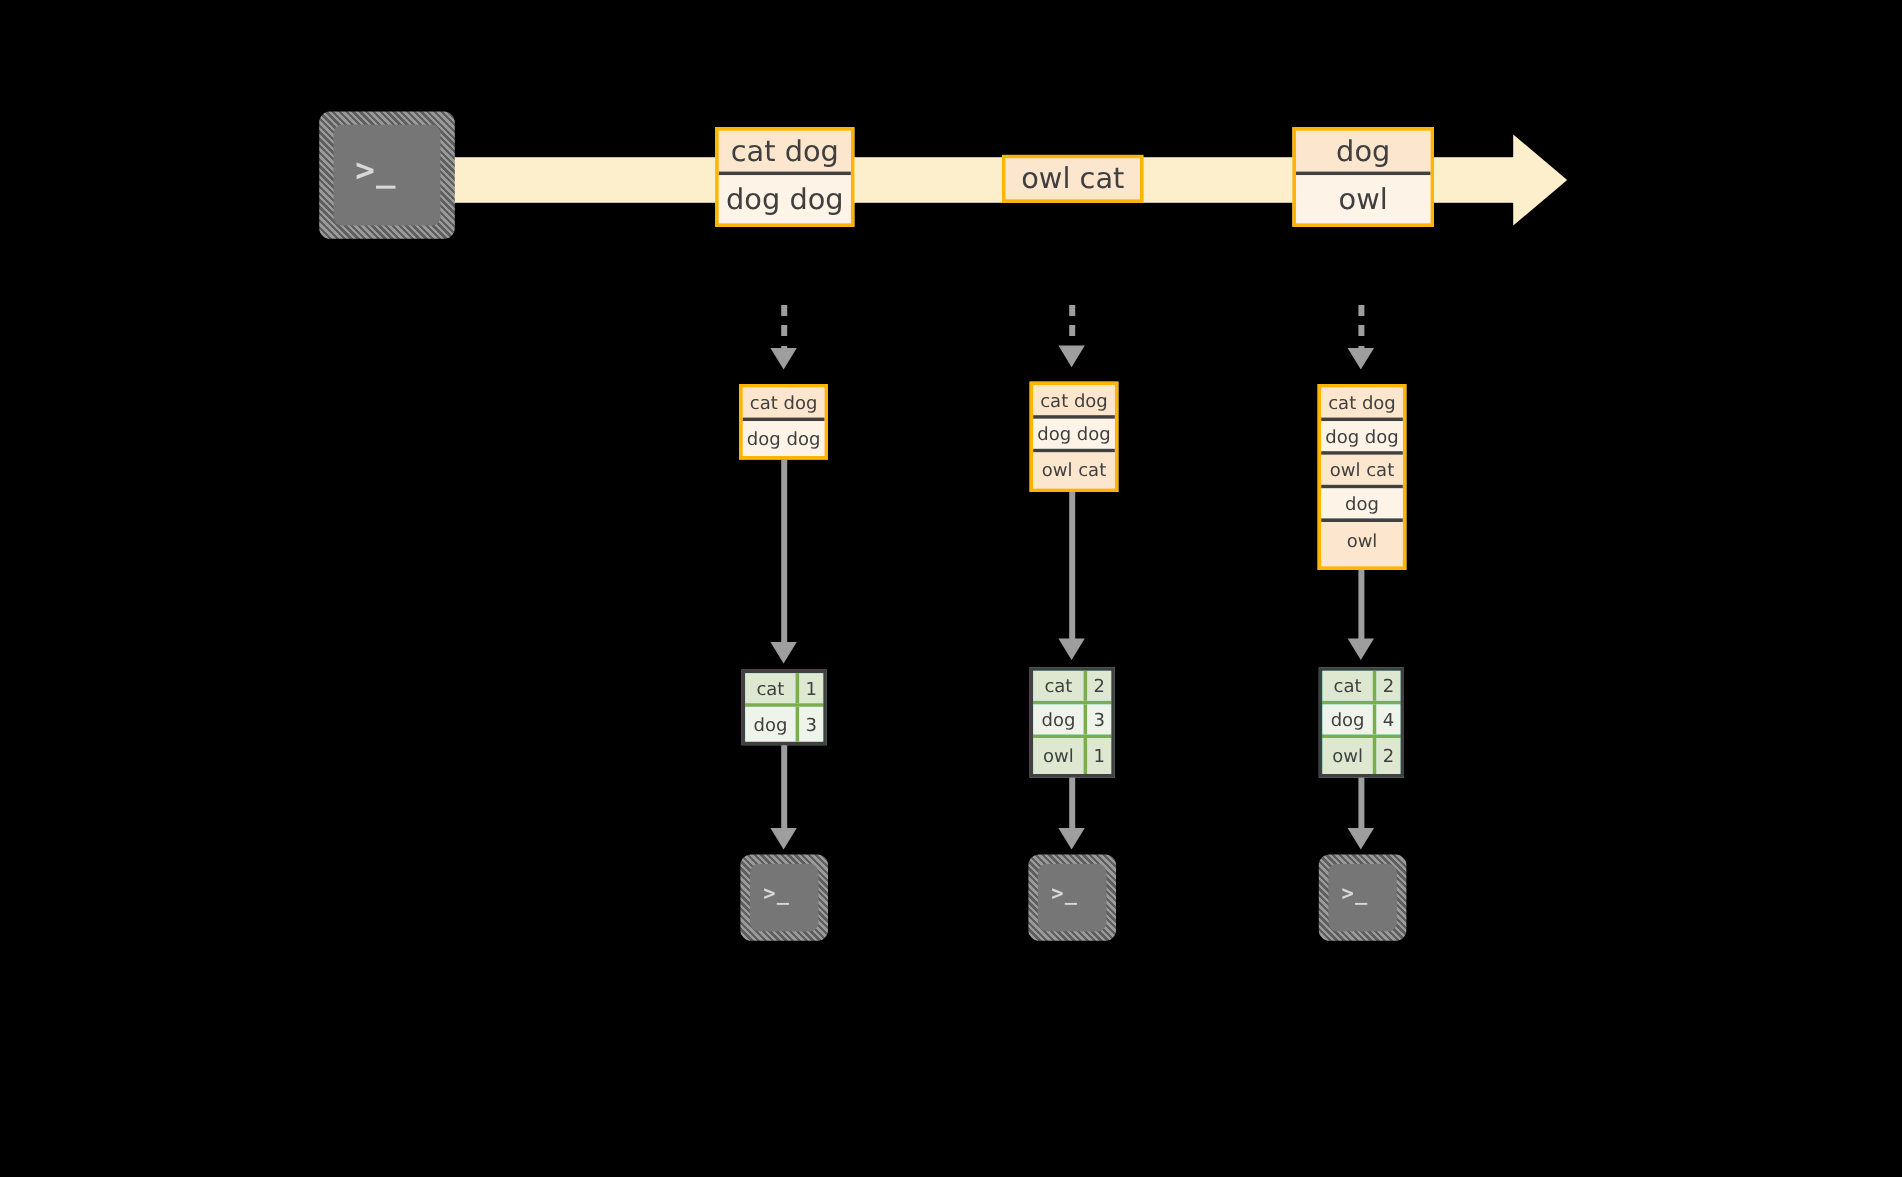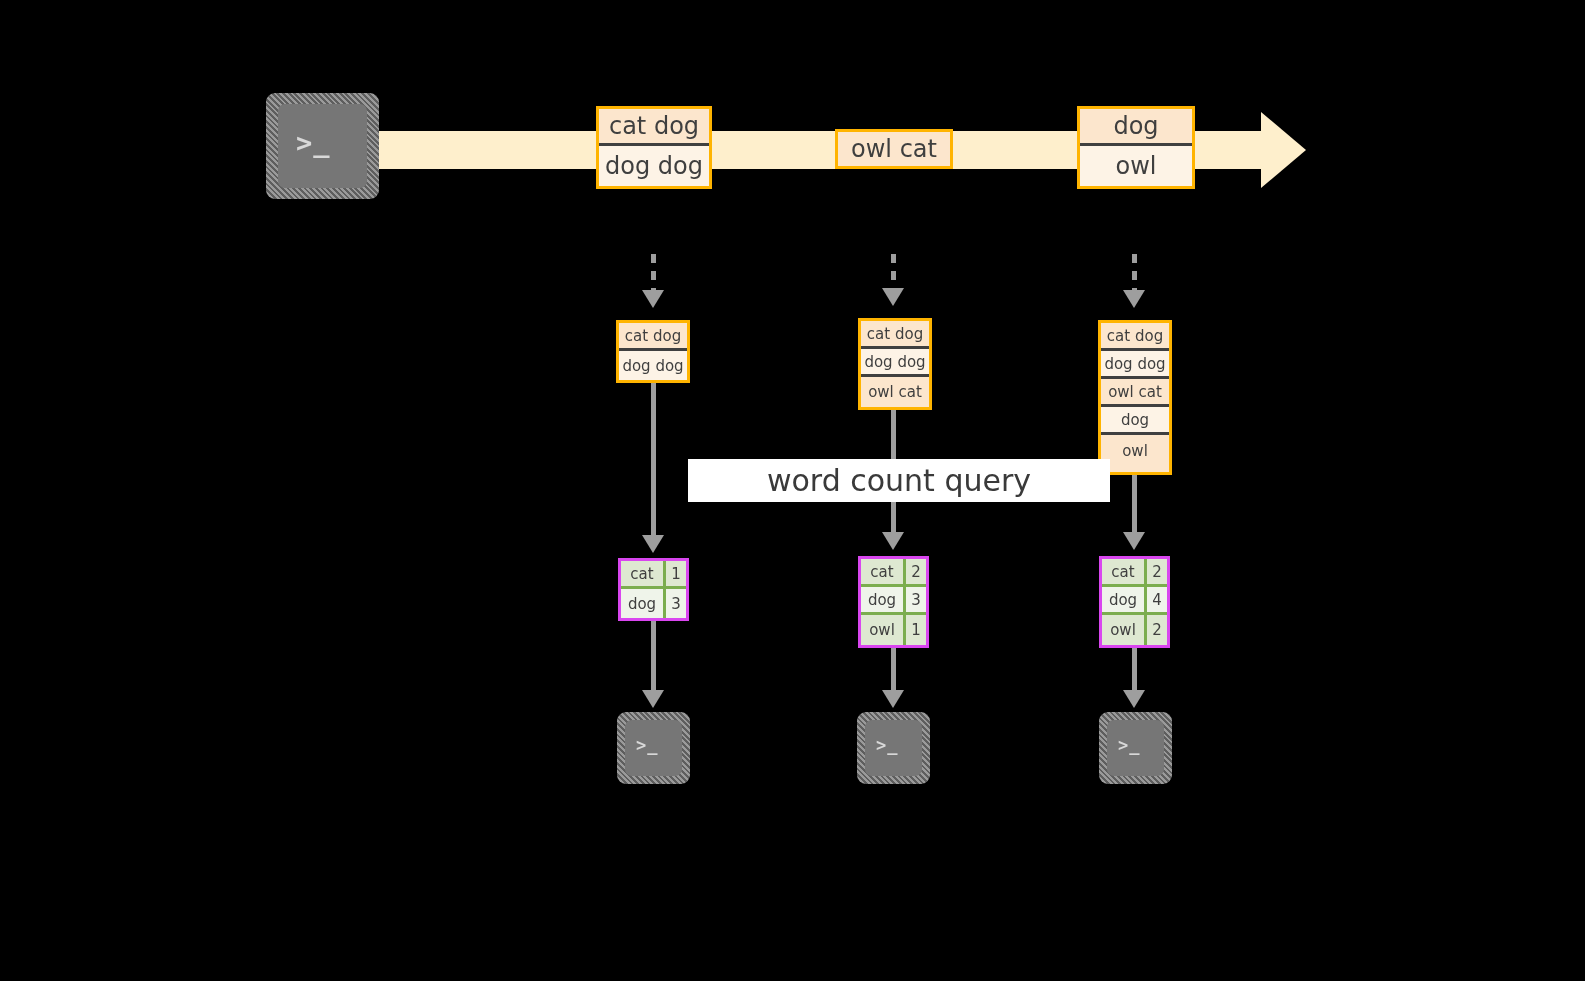--- a/index.html
+++ b/index.html
@@ -28,21 +28,21 @@
   .obox{position:absolute;box-sizing:border-box;border:3px solid #FFB400;
         background:#FCE6CD;}
   .orow{box-sizing:border-box;display:flex;align-items:center;
         justify-content:center;color:#3f3f3f;white-space:nowrap;
         border-bottom:3px solid #404040;}
   .orow:last-child{border-bottom:none;}
   .orow.alt{background:#FDF3E6;}
   .orow.dark{background:#FCE6CD;}
 
   
-  .gbox{position:absolute;box-sizing:border-box;border:3px solid #d946ef;
+  .gbox{position:absolute;box-sizing:border-box;border:3px solid #404040;
         background:#5eead4;}
   .grow{box-sizing:border-box;display:flex;border-bottom:3px solid #7BAD4E;}
   .grow:last-child{border-bottom:none;}
   .gcell{box-sizing:border-box;display:flex;align-items:center;
          justify-content:center;color:#3f3f3f;white-space:nowrap;}
   .gcell.k{border-right:3px solid #7BAD4E;}
   .grow.dark .gcell{background:#DEE8D1;}
   .grow.light .gcell{background:#EFF4EA;}
 
   
@@ -183,15 +183,14 @@
 
   <div class="vline" style="left:1132px;top:648px;height:45px;"></div>
   <div class="vhead" style="left:1123px;top:690px;"></div>
 
   <div class="term" style="left:1099px;top:712px;width:73px;height:72px;">
     <div class="hatch"></div>
     <div class="face" style="left:8px;top:8px;width:57px;height:56px;"></div>
     <div class="glyph" style="left:19px;top:25px;font-size:17px;">&gt;_</div>
   </div>
 
-  <div class="qlabel" style="left:688px;top:459px;width:422px;height:43px;font-size:30px;">word count query</div>
 
 </div>
 
 </body></html>

